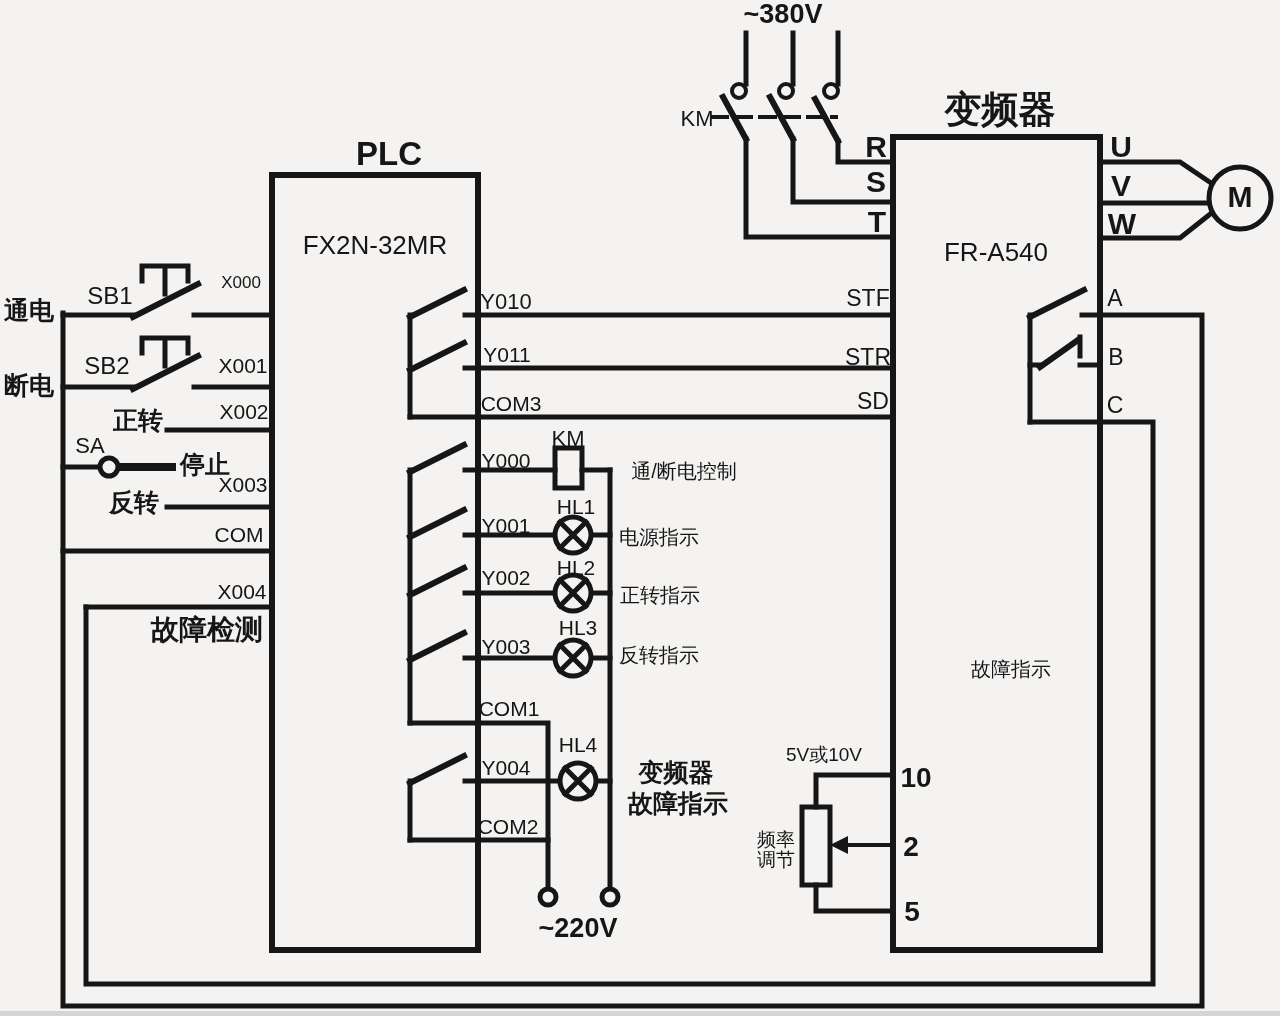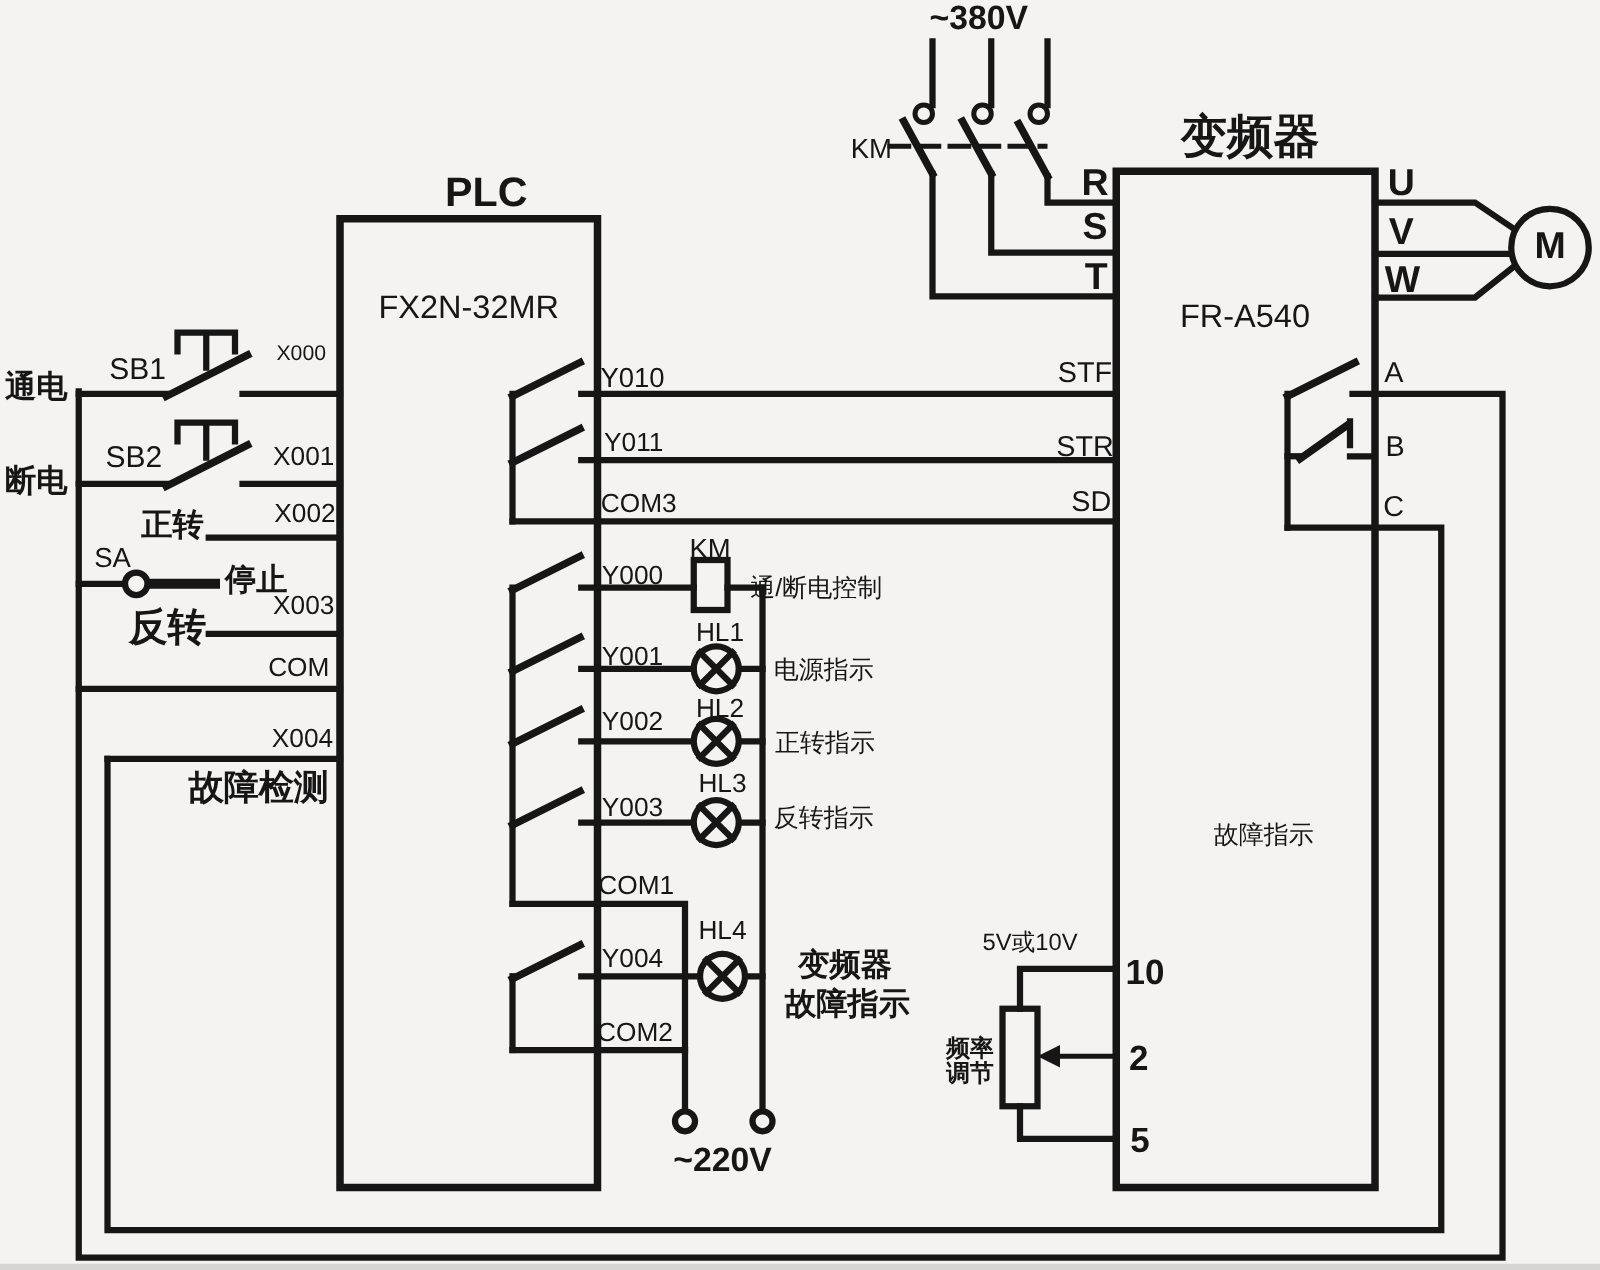--- a/index.html
+++ b/index.html
@@ -7,21 +7,21 @@
     width:1280px;height:1016px;position:relative;overflow:hidden;
     background:#f4f3f1;
     font-family:"Liberation Sans","DejaVu Sans",sans-serif;
     color:#161616;
   }
   .lbl{
     position:absolute;transform:translate(-50%,-50%);
     white-space:nowrap;line-height:1.05;color:#161616;
   }
   .b{font-weight:bold;text-align:center;}
-  .pre{white-space:pre-line;text-align:center;font-weight:bold;}
+  .pre{white-space:pre-line;text-align:center;}
   svg{position:absolute;left:0;top:0;}
 </style>
 </head>
 <body>
 
 <svg width="1280" height="1016" viewBox="0 0 1280 1016">
   <g stroke="#161616" fill="none" stroke-width="5" stroke-linecap="square">
 
     <g>
       <path d="M746 33 V84 M793 33 V84 M838 33 V84"></path>
@@ -146,21 +146,21 @@
 <div class="lbl pre" style="left:776px;top:850px;font-size:19px">频率
 调节</div>
 
 <div class="lbl b" style="left:29px;top:310px;font-size:25px">通电</div>
 <div class="lbl b" style="left:29px;top:385px;font-size:25px">断电</div>
 <div class="lbl" style="left:110px;top:296px;font-size:24px">SB1</div>
 <div class="lbl" style="left:107px;top:366px;font-size:24px">SB2</div>
 <div class="lbl" style="left:90px;top:446px;font-size:22px">SA</div>
 <div class="lbl b" style="left:138px;top:420px;font-size:25px">正转</div>
 <div class="lbl b" style="left:205px;top:464px;font-size:25px">停止</div>
-<div class="lbl b" style="left:134px;top:502px;font-size:31px">反转</div>
+<div class="lbl b" style="left:134px;top:502px;font-size:25px">反转</div>
 <div class="lbl b" style="left:207px;top:630px;font-size:28px">故障检测</div>
 
 <div class="lbl" style="left:241px;top:283px;font-size:17px">X000</div>
 <div class="lbl" style="left:243px;top:366px;font-size:21px">X001</div>
 <div class="lbl" style="left:244px;top:412px;font-size:21px">X002</div>
 <div class="lbl" style="left:243px;top:485px;font-size:21px">X003</div>
 <div class="lbl" style="left:239px;top:535px;font-size:21px">COM</div>
 <div class="lbl" style="left:242px;top:592px;font-size:21px">X004</div>
 
 <div class="lbl" style="left:506px;top:302px;font-size:22px">Y010</div>
@@ -173,21 +173,21 @@
 <div class="lbl" style="left:509px;top:709px;font-size:21px">COM1</div>
 <div class="lbl" style="left:506px;top:768px;font-size:21px">Y004</div>
 <div class="lbl" style="left:508px;top:827px;font-size:21px">COM2</div>
 
 <div class="lbl" style="left:568px;top:439px;font-size:22px">KM</div>
 <div class="lbl" style="left:576px;top:507px;font-size:21px">HL1</div>
 <div class="lbl" style="left:576px;top:568px;font-size:21px">HL2</div>
 <div class="lbl" style="left:578px;top:628px;font-size:21px">HL3</div>
 <div class="lbl" style="left:578px;top:745px;font-size:21px">HL4</div>
 
-<div class="lbl" style="left:653px;top:471px;font-size:20px">通/断电控制</div>
+<div class="lbl" style="left:684px;top:471px;font-size:20px">通/断电控制</div>
 <div class="lbl" style="left:659px;top:537px;font-size:20px">电源指示</div>
 <div class="lbl" style="left:660px;top:595px;font-size:20px">正转指示</div>
 <div class="lbl" style="left:659px;top:655px;font-size:20px">反转指示</div>
 <div class="lbl b" style="left:676px;top:772px;font-size:25px">变频器</div>
 <div class="lbl b" style="left:678px;top:803px;font-size:25px">故障指示</div>
 <div class="lbl b" style="left:578px;top:928px;font-size:27px">~220V</div>
 
 <div style="position:absolute;left:0;bottom:0;width:1280px;height:5px;background:#d6d5d3"></div>
 
 </body></html>

